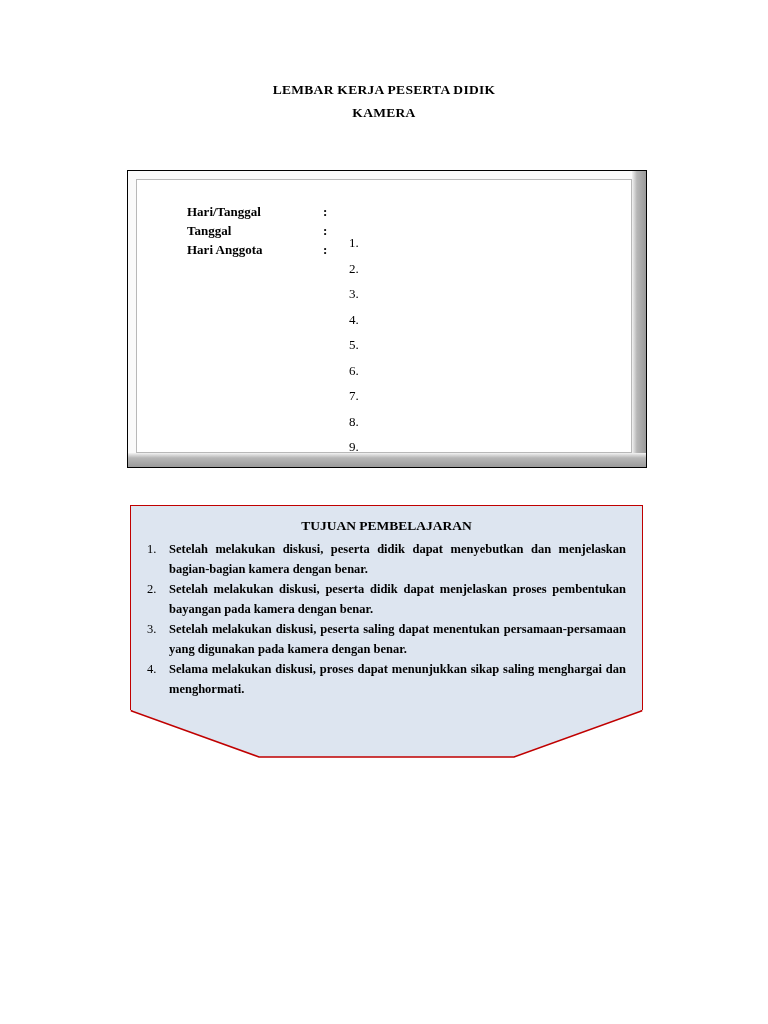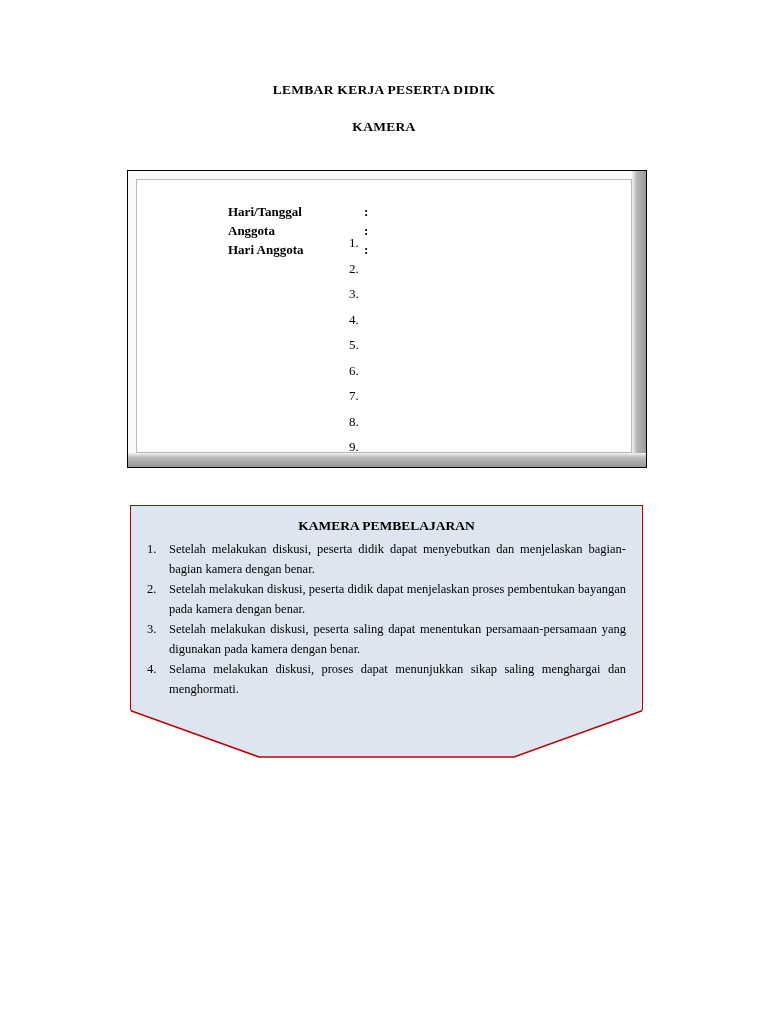--- a/index.html
+++ b/index.html
@@ -29,21 +29,21 @@
   }
   .doc-title {
     font-size: 13.5px;
     font-weight: bold;
     letter-spacing: 0.3px;
   }
   .doc-subtitle {
     font-size: 13.5px;
     font-weight: bold;
     letter-spacing: 0.3px;
-    margin-top: 21px;
+    margin-top: 7px;
   }
 
   
   .identity-wrap {
     position: absolute;
     left: 127px;
     top: 170px;
     width: 520px;
     height: 298px;
     background: #ffffff;
@@ -99,21 +99,20 @@
     position: absolute;
     left: 50px;
     top: 22px;
     font-size: 13px;
     font-weight: bold;
   }
   .field-row {
     display: flex;
     align-items: baseline;
     line-height: 19px;
-    margin-left: 41px;
   }
   .field-label {
     width: 136px;
     font-weight: bold;
   }
   .field-colon {
     width: 26px;
   }
   .field-value {
     font-weight: normal;
@@ -164,20 +163,21 @@
     margin-bottom: 1px;
   }
   .obj-num {
     width: 22px;
     flex: none;
   }
   .obj-text {
     flex: 1;
     text-align: justify;
     text-justify: inter-word;
+    font-weight: bold;
   }
   
   .obj-chevron {
     position: relative;
     width: 513px;
     height: 48px;
     overflow: hidden;
   }
   .obj-chevron svg {
     display: block;
@@ -201,21 +201,21 @@
 
     <div class="identity-inner">
 
       <div class="fields">
         <div class="field-row">
           <span class="field-label">Hari/Tanggal</span>
           <span class="field-colon">:</span>
           <span class="field-value"></span>
         </div>
         <div class="field-row">
-          <span class="field-label">Anggota</span>
+          <span class="field-label">Tanggal</span>
           <span class="field-colon">:</span>
           <span class="field-value"></span>
         </div>
         <div class="field-row">
           <span class="field-label">Hari Anggota</span>
           <span class="field-colon">:</span>
           <span class="field-value"></span>
         </div>
       </div>
 
@@ -229,21 +229,21 @@
         <div class="member-item">7.</div>
         <div class="member-item">8.</div>
         <div class="member-item">9.</div>
       </div>
 
     </div>
   </div>
 
   <div class="objectives">
     <div class="obj-body">
-      <div class="obj-title">KAMERA PEMBELAJARAN</div>
+      <div class="obj-title">TUJUAN PEMBELAJARAN</div>
       <ul class="obj-list">
         <li>
           <span class="obj-num">1.</span>
           <span class="obj-text">Setelah melakukan diskusi, peserta didik dapat menyebutkan dan menjelaskan bagian-bagian kamera dengan benar.</span>
         </li>
         <li>
           <span class="obj-num">2.</span>
           <span class="obj-text">Setelah melakukan diskusi, peserta didik dapat menjelaskan proses pembentukan bayangan pada kamera dengan benar.</span>
         </li>
         <li>

